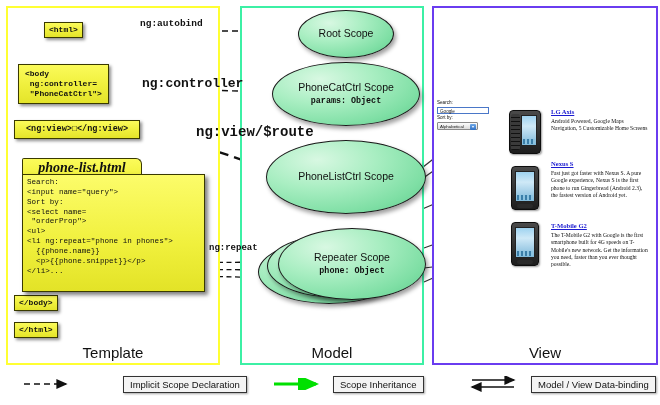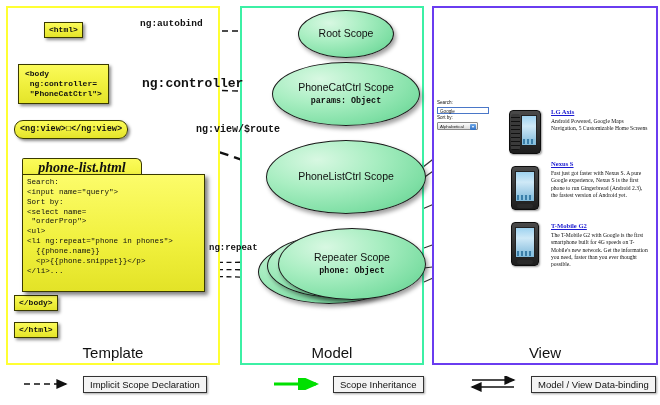--- a/index.html
+++ b/index.html
@@ -18,21 +18,21 @@
              font-size:15px;color:#111;font-family:"Liberation Sans",sans-serif;}
 
   
   .ybox{position:absolute;background:linear-gradient(180deg,#fbfb5a 0%,#efef3c 55%,#e4e42a 100%);
         border:1px solid #3a3a00;box-shadow:2px 2px 3px rgba(0,0,0,.45);
         font-family:"Liberation Mono",monospace;font-weight:bold;font-size:8px;
         color:#111;padding:2px 4px;line-height:1.25;white-space:pre;}
 
   #tag-html {left:14px;top:22px;margin-left:30px;}
   #tag-body {left:18px;top:64px;padding:4px 6px;}
-  #tag-ngview{left:14px;top:120px;padding:3px 5px;font-size:8.5px;border-radius:9px;}
+  #tag-ngview{left:14px;top:120px;padding:3px 11px;font-size:8.5px;}
   #tag-bodyclose{left:14px;top:295px;}
   #tag-htmlclose{left:14px;top:322px;}
 
   
   #note-wrap{position:absolute;left:22px;top:158px;width:175px;height:130px;}
   #note-tab{position:absolute;left:0;top:0;width:118px;height:17px;
             background:linear-gradient(180deg,#fbfb5a,#f2f23f);
             border:1px solid #3a3a00;border-bottom:none;
             font-family:"Liberation Serif",serif;font-style:italic;font-weight:bold;
             font-size:14px;color:#111;text-align:center;line-height:17px;
@@ -109,30 +109,30 @@
          margin-top:2px;color:#111;}
   #pl1{top:108px;}
   #pl2{top:160px;}
   #pl3{top:222px;}
 
   
   .elabel{position:absolute;font-family:"Liberation Mono",monospace;font-weight:bold;
           color:#111;white-space:nowrap;}
   #lb-autobind  {left:140px;top:18px; font-size:9.5px;}
   #lb-controller{left:142px;top:76px; font-size:13px;}
-  #lb-route     {left:172px;top:124px;font-size:10px;padding-left:24px;}
+  #lb-route     {left:172px;top:124px;font-size:14px;padding-left:24px;}
   #lb-repeat    {left:209px;top:243px;font-size:9px;}
 
   
   #legend{position:absolute;left:0;top:368px;width:660px;height:37px;background:#fff;}
   .lg-item{position:absolute;top:6px;height:20px;display:flex;align-items:center;}
   .lg-box{border:1px solid #333;background:#f4f4f4;box-shadow:1px 1px 2px rgba(0,0,0,.35);
           font-size:9.5px;color:#111;padding:2px 6px;font-family:"Liberation Sans",sans-serif;
           white-space:nowrap;}
-  #lg1{left:22px;} #lg2{left:272px;} #lg3{left:470px;}
+  #lg1{left:22px;gap:40px;} #lg2{left:272px;} #lg3{left:470px;}
   .lg-svg{margin-right:7px;}
 </style>
 </head>
 <body>
 
 <div id="stage">
 
   <svg width="660" height="368" style="position:absolute;left:0;top:0;">
     <defs>
       <marker id="ah-black" markerWidth="7" markerHeight="7" refX="6" refY="3.1" orient="auto">

